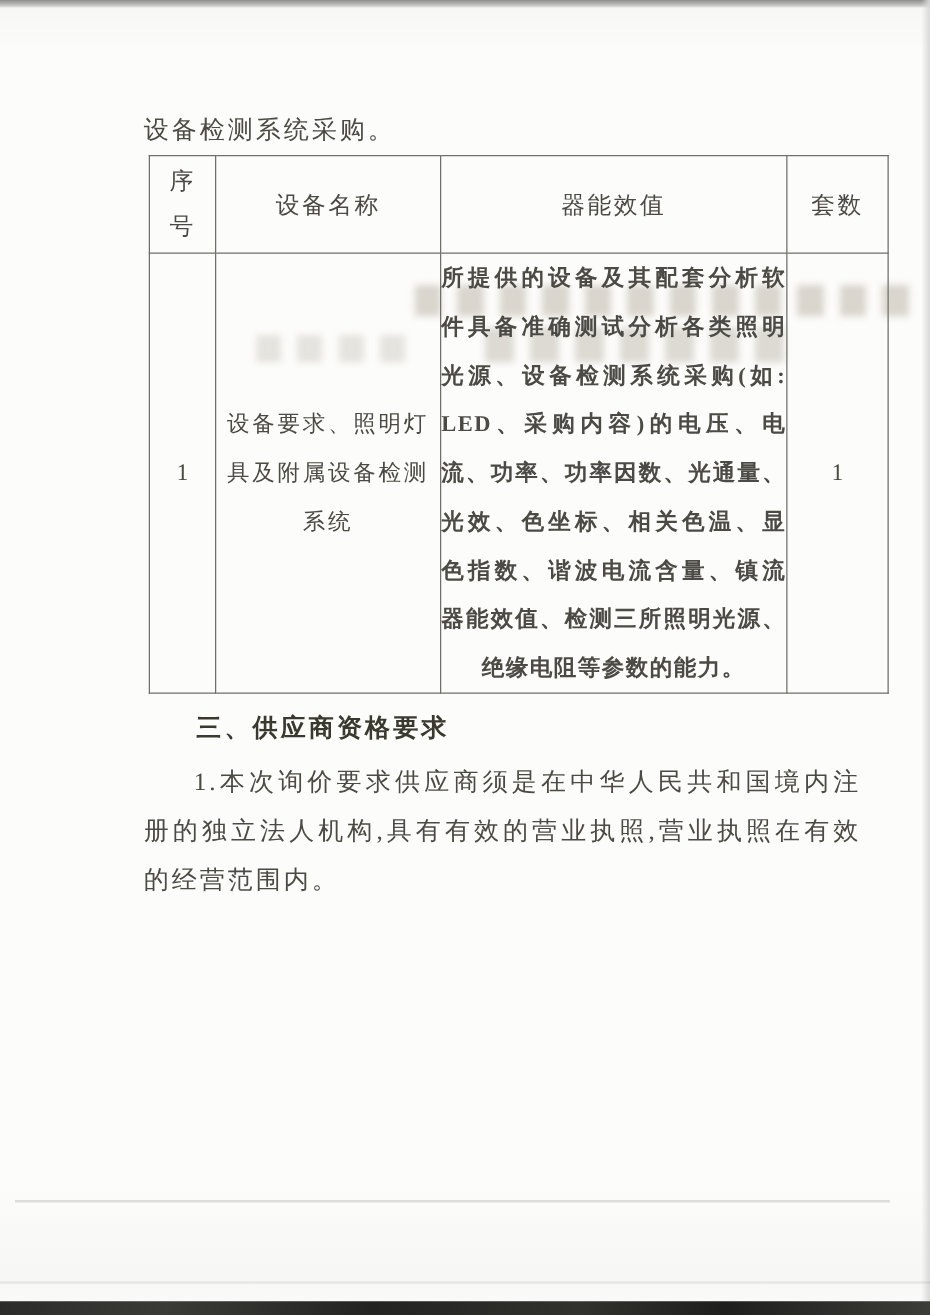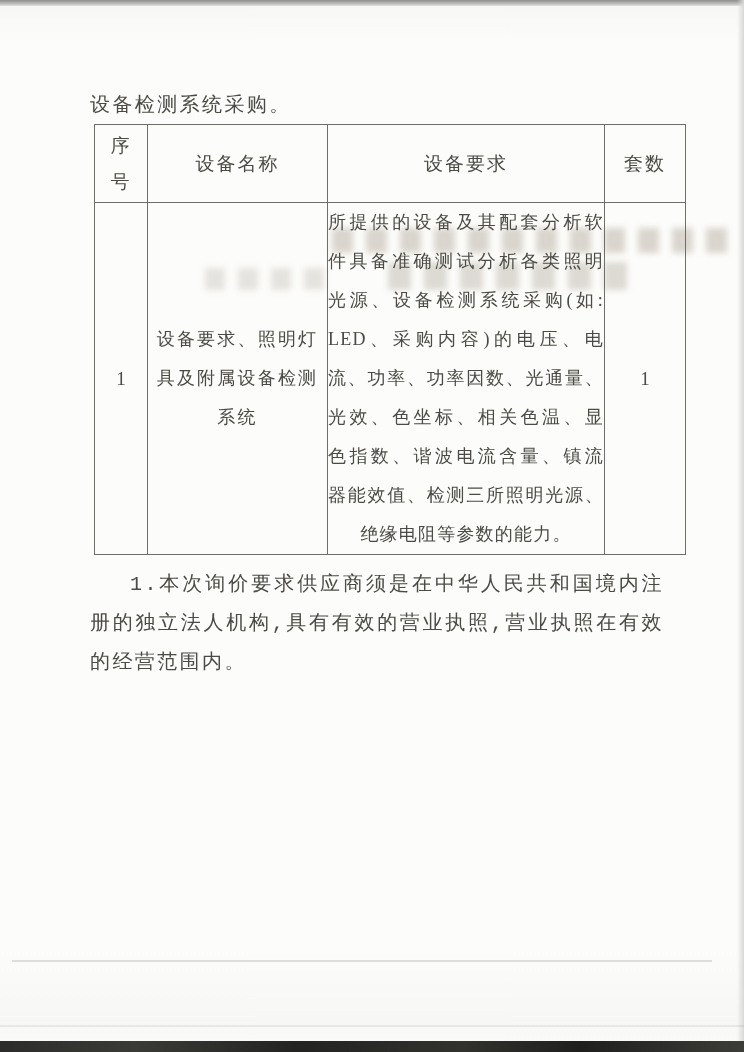--- a/index.html
+++ b/index.html
@@ -21,44 +21,44 @@
   .smudge-2{position:absolute;top:1025px;left:0;width:744px;height:2px;background:rgba(90,90,85,0.10);}
   
   .ghost{position:absolute;filter:blur(3px);opacity:.55;pointer-events:none;}
   .ghost-row1{left:332px;top:228px;width:400px;height:25px;
     background:repeating-linear-gradient(90deg,rgba(168,158,142,.75) 0 21px,rgba(168,158,142,0) 21px 34px);}
   .ghost-row2{left:388px;top:262px;width:252px;height:28px;
     background:repeating-linear-gradient(90deg,rgba(165,156,142,.65) 0 23px,rgba(165,156,142,0) 23px 36px);}
   .ghost-row3{left:205px;top:268px;width:120px;height:22px;
     background:repeating-linear-gradient(90deg,rgba(170,162,150,.5) 0 20px,rgba(170,162,150,0) 20px 33px);}
 
-  .content{position:absolute;left:90px;top:84px;width:574px;}
+  .content{position:absolute;left:115px;top:84px;width:574px;}
   .intro-line{font-size:20px;letter-spacing:2.4px;line-height:40px;}
   .para{font-size:20px;letter-spacing:2.4px;line-height:40px;
     text-indent:2em;text-align:justify;}
 
   table.spec{border-collapse:collapse;table-layout:fixed;width:591px;margin-left:4px;margin-top:0;}
   table.spec td,table.spec th{border:1.4px solid #6f6f69;padding:0;vertical-align:middle;}
   col.c-serial{width:53px;} col.c-name{width:180px;} col.c-req{width:277px;} col.c-qty{width:81px;}
   .hdr-row{height:78px;}
   table.spec th{font-weight:normal;font-size:19px;letter-spacing:2px;text-align:center;color:#4b4a44;}
   .serial-wrap{display:inline-block;width:1.1em;line-height:36px;}
   .body-row{height:352px;}
   .cell-serial,.cell-qty{text-align:center;font-size:19px;letter-spacing:0;}
   .cell-name{text-align:center;font-size:18px;letter-spacing:2.2px;line-height:39px;padding:0 8px;}
-  .cell-req{padding:2px 13px;}
+  .cell-req{padding:2px 13px;font-weight:bold;}
   .req-line{font-size:18px;letter-spacing:1.2px;line-height:39px;white-space:nowrap;
     text-align:justify;text-align-last:justify;}
   .req-line.last{text-align-last:center;}
 
   .section-heading{margin:14px 0 0 42px;font-family:"Liberation Sans","DejaVu Sans",sans-serif;
     font-weight:bold;font-size:20px;letter-spacing:2.5px;line-height:28px;color:#3a392f;}
   .qual-para{font-size:20px;letter-spacing:2.4px;line-height:39px;
     text-indent:2em;text-align:justify;margin:0;}
-  .qual-para.first{margin-top:10px;font-family:Liberation Mono, monospace;}
+  .qual-para.first{margin-top:10px;}
   .qual-para.gap{margin-top:6px;}
 </style>
 </head>
 <body>
 
 <div class="page">
 
   <div class="edge-top"></div>
   <div class="edge-right"></div>
 
@@ -77,21 +77,21 @@
           <col class="c-name">
           <col class="c-req">
           <col class="c-qty">
       </colgroup>
       <tbody>
           <tr class="hdr-row">
         <th>
           <span class="serial-wrap">序号</span>
         </th>
         <th>设备名称</th>
-        <th>设备要求</th>
+        <th>器能效值</th>
         <th>套数</th>
       </tr>
       <tr class="body-row">
         <td class="cell-serial">1</td>
         <td class="cell-name">设备要求、照明灯具及附属设备检测系统</td>
         <td class="cell-req">
           <div class="req-line">所提供的设备及其配套分析软</div>
           <div class="req-line">件具备准确测试分析各类照明</div>
           <div class="req-line">光源、设备检测系统采购(如:</div>
           <div class="req-line">LED、采购内容)的电压、电</div>
@@ -99,20 +99,21 @@
           <div class="req-line">光效、色坐标、相关色温、显</div>
           <div class="req-line">色指数、谐波电流含量、镇流</div>
           <div class="req-line">器能效值、检测三所照明光源、</div>
           <div class="req-line last">绝缘电阻等参数的能力。</div>
         </td>
         <td class="cell-qty">1</td>
       </tr>
     </tbody>
       </table>
 
+    <div class="section-heading">三、供应商资格要求</div>
 
     <p class="qual-para first">1.本次询价要求供应商须是在中华人民共和国境内注册的独立法人机构,具有有效的营业执照,营业执照在有效的经营范围内。</p>
 
   </div>
 
   <div class="smudge-1"></div>
   <div class="smudge-2"></div>
   <div class="edge-bottom"></div>
 
 </div>

